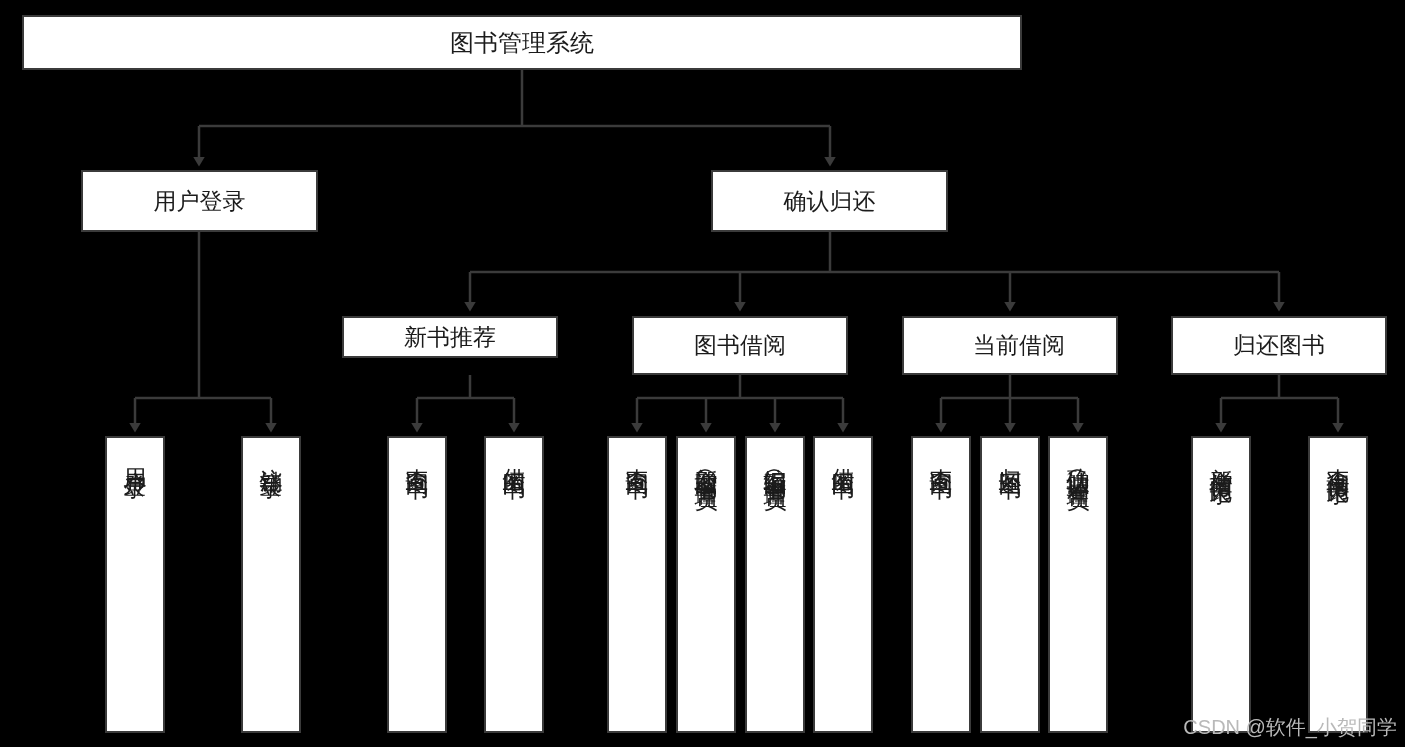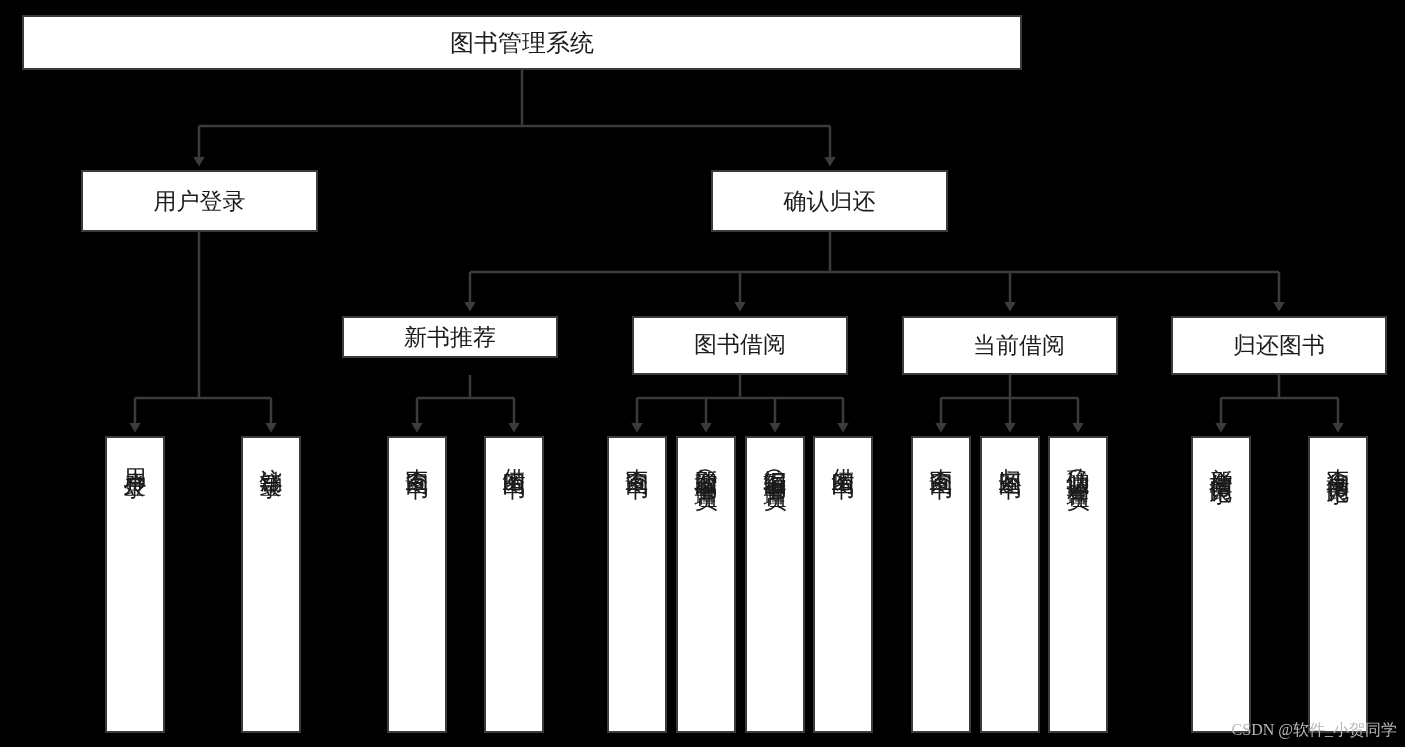--- a/index.html
+++ b/index.html
@@ -55,25 +55,25 @@
     letter-spacing: 3px;
     line-height: 1;
   }
   .node.root .lbl {
     font-size: 24px;
   }
   #watermark {
     position: absolute;
     right: 8px;
     bottom: 6px;
-    font-size: 16px;
+    font-size: 20px;
     color: #b9b9b9;
     z-index: 5;
     white-space: nowrap;
-    font-family: Liberation Serif, serif;
+    font-family: Liberation Sans, sans-serif;
   }
 </style>
 </head>
 <body>
 
 <div id="canvas">
 
   <svg class="wires" viewBox="0 0 1405 747" xmlns="http://www.w3.org/2000/svg">
     <defs>
       <marker id="arw" markerWidth="10" markerHeight="12" refX="1.5" refY="6" orient="auto" markerUnits="userSpaceOnUse">
@@ -131,21 +131,21 @@
   <div class="node horiz" style="left:81px; top:170px; width:237px; height:62px;">
     <span class="lbl">用户登录</span>
   </div>
   <div class="node horiz" style="left:711px; top:170px; width:237px; height:62px;">
     <span class="lbl">确认归还</span>
   </div>
 
   <div class="node horiz" style="left:342px; top:316px; width:216px; height:42px;">
     <span class="lbl">新书推荐</span>
   </div>
-  <div class="node horiz" style="left:632px; top:316px; width:216px; height:59px;font-family:Liberation Serif, serif;">
+  <div class="node horiz" style="left:632px; top:316px; width:216px; height:59px;">
     <span class="lbl">图书借阅</span>
   </div>
   <div class="node horiz" style="left:902px; top:316px; width:216px; height:59px;padding-left:18px;">
     <span class="lbl">当前借阅</span>
   </div>
   <div class="node horiz" style="left:1171px; top:316px; width:216px; height:59px;">
     <span class="lbl">归还图书</span>
   </div>
 
   <div class="node vert" style="left:105px; top:436px; width:60px; height:297px;">

